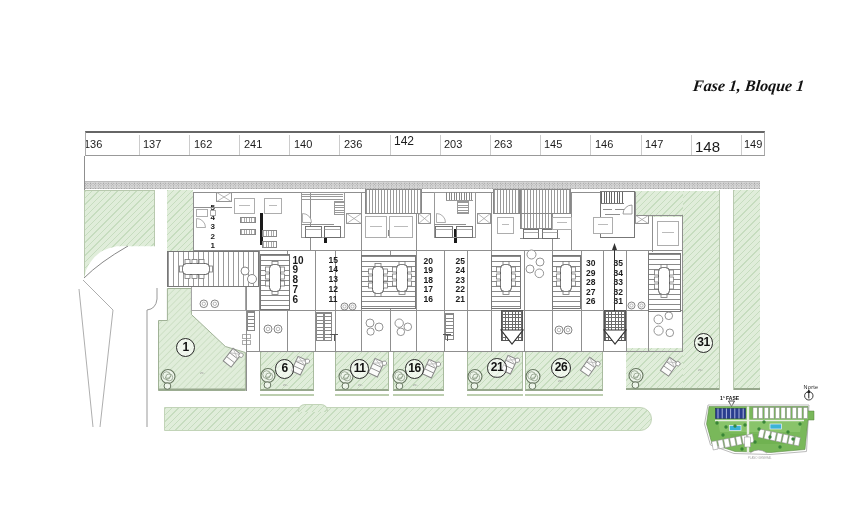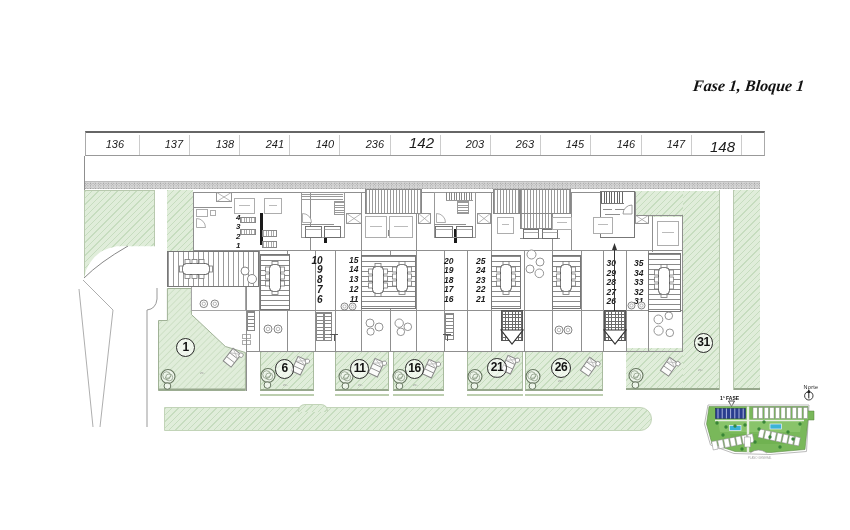--- a/index.html
+++ b/index.html
@@ -2,46 +2,46 @@
 <html><head><meta charset="utf-8"><style>
 html,body{margin:0;padding:0;background:#fff;}
 body{width:850px;height:530px;position:relative;overflow:hidden;font-family:"Liberation Sans",sans-serif;}
 .abs{position:absolute;box-sizing:border-box;}
 .green{position:absolute;box-sizing:border-box;background-color:#e0edda;background-image:repeating-linear-gradient(135deg, rgba(150,190,140,0.35) 0px, rgba(150,190,140,0.35) 1px, transparent 1px, transparent 4.5px);}
 .vl{position:absolute;width:1px;background:#8f8f8f;}
 .hl{position:absolute;height:1px;background:#8f8f8f;}
 .hstripe{background-image:repeating-linear-gradient(180deg,#8a8a8a 0,#8a8a8a 1px,transparent 1px,transparent 5px);background-color:#fff;border:1px solid #777;}
 .vstripe{background-image:repeating-linear-gradient(90deg,#9a9a9a 0,#9a9a9a 1px,transparent 1px,transparent 5px);background-color:#fff;border:1px solid #777;}
 .vstripe3{background-image:repeating-linear-gradient(90deg,#9a9a9a 0,#9a9a9a 1px,transparent 1px,transparent 3px);background-color:#fff;border:1px solid #888;box-sizing:border-box;}
-.num{position:absolute;font-weight:bold;color:#1c1c1c;text-align:right;transform:translateX(-50%);font-style:italic;}
+.num{position:absolute;font-weight:bold;color:#1c1c1c;text-align:left;transform:translateX(-50%);}
 .circ{position:absolute;border:1.1px solid #2a2a2a;border-radius:50%;background:rgba(255,255,255,0.55);color:#111;font-weight:bold;text-align:center;}
 .box{position:absolute;border:1px solid #adadad;background:#fff;box-sizing:border-box;}
 </style></head><body>
 <div class="abs" style="left:693px;top:77px;width:110px;height:20px;font-family:'Liberation Serif',serif;font-style:italic;font-weight:bold;font-size:16px;color:#111;transform:skewX(-6deg);white-space:nowrap;">Fase 1, Bloque 1</div>
 <div class="abs" style="left:85px;top:131px;width:680px;height:25px;border-top:2px solid #666;border-bottom:1px solid #999;border-left:1px solid #aaa;border-right:1px solid #aaa;overflow:hidden;">
 <div class="abs" style="left:102.7px;top:2px;width:1px;height:22px;background:#ccc;"></div>
 <div class="abs" style="left:152.9px;top:2px;width:1px;height:22px;background:#ccc;"></div>
 <div class="abs" style="left:203.1px;top:2px;width:1px;height:22px;background:#ccc;"></div>
 <div class="abs" style="left:253.3px;top:2px;width:1px;height:22px;background:#ccc;"></div>
 <div class="abs" style="left:303.5px;top:2px;width:1px;height:22px;background:#ccc;"></div>
 <div class="abs" style="left:353.7px;top:2px;width:1px;height:22px;background:#ccc;"></div>
 <div class="abs" style="left:403.9px;top:2px;width:1px;height:22px;background:#ccc;"></div>
 <div class="abs" style="left:454.1px;top:2px;width:1px;height:22px;background:#ccc;"></div>
 <div class="abs" style="left:504.3px;top:2px;width:1px;height:22px;background:#ccc;"></div>
 <div class="abs" style="left:554.5px;top:2px;width:1px;height:22px;background:#ccc;"></div>
 <div class="abs" style="left:604.7px;top:2px;width:1px;height:22px;background:#ccc;"></div>
 <div class="abs" style="left:654.9px;top:2px;width:1px;height:22px;background:#ccc;"></div>
 <div class="abs" style="left:52.5px;top:2px;width:1px;height:22px;background:#ccc;"></div>
 <div class="num" style="left:18px;top:5px;font-size:11px;font-weight:normal;width:40px;">136</div>
 <div class="num" style="left:77px;top:5px;font-size:11px;font-weight:normal;width:40px;">137</div>
-<div class="num" style="left:128px;top:5px;font-size:11px;font-weight:normal;width:40px;">138</div>
+<div class="num" style="left:128px;top:5px;font-size:11px;font-weight:normal;width:40px;">162</div>
 <div class="num" style="left:178px;top:5px;font-size:11px;font-weight:normal;width:40px;">241</div>
 <div class="num" style="left:228px;top:5px;font-size:11px;font-weight:normal;width:40px;">140</div>
 <div class="num" style="left:278px;top:5px;font-size:11px;font-weight:normal;width:40px;">236</div>
-<div class="num" style="left:328px;top:1px;font-size:15px;font-weight:normal;width:40px;">142</div>
+<div class="num" style="left:328px;top:1px;font-size:12px;font-weight:normal;width:40px;">142</div>
 <div class="num" style="left:378px;top:5px;font-size:11px;font-weight:normal;width:40px;">203</div>
 <div class="num" style="left:428px;top:5px;font-size:11px;font-weight:normal;width:40px;">263</div>
 <div class="num" style="left:478px;top:5px;font-size:11px;font-weight:normal;width:40px;">145</div>
 <div class="num" style="left:529px;top:5px;font-size:11px;font-weight:normal;width:40px;">146</div>
 <div class="num" style="left:579px;top:5px;font-size:11px;font-weight:normal;width:40px;">147</div>
 <div class="num" style="left:629px;top:5px;font-size:15px;font-weight:normal;width:40px;">148</div>
 <div class="num" style="left:678px;top:5px;font-size:11px;font-weight:normal;width:40px;">149</div>
 </div>
 <div class="abs" style="left:84px;top:181px;width:676px;height:8px;background-color:#e4e4e4;background-image:radial-gradient(#9a9a9a 0.8px, transparent 0.9px),radial-gradient(#ababab 0.7px, transparent 0.8px);background-size:2.6px 2.6px,2.6px 2.6px;background-position:0 0,1.3px 1.3px;border-top:1px solid #bbb;"></div>
 <div class="vl" style="left:84px;top:156px;height:34px;"></div>

